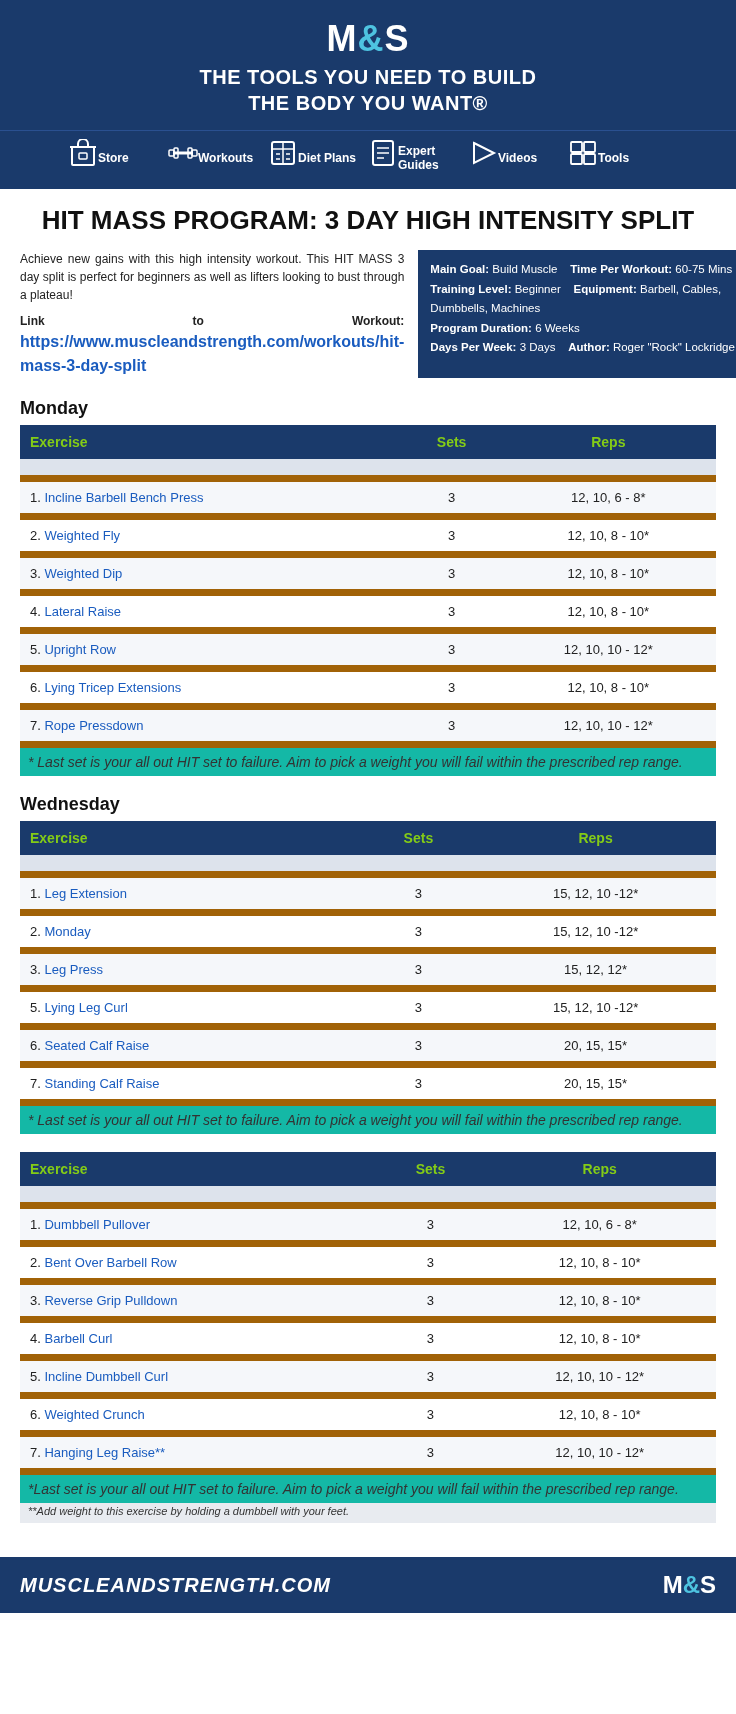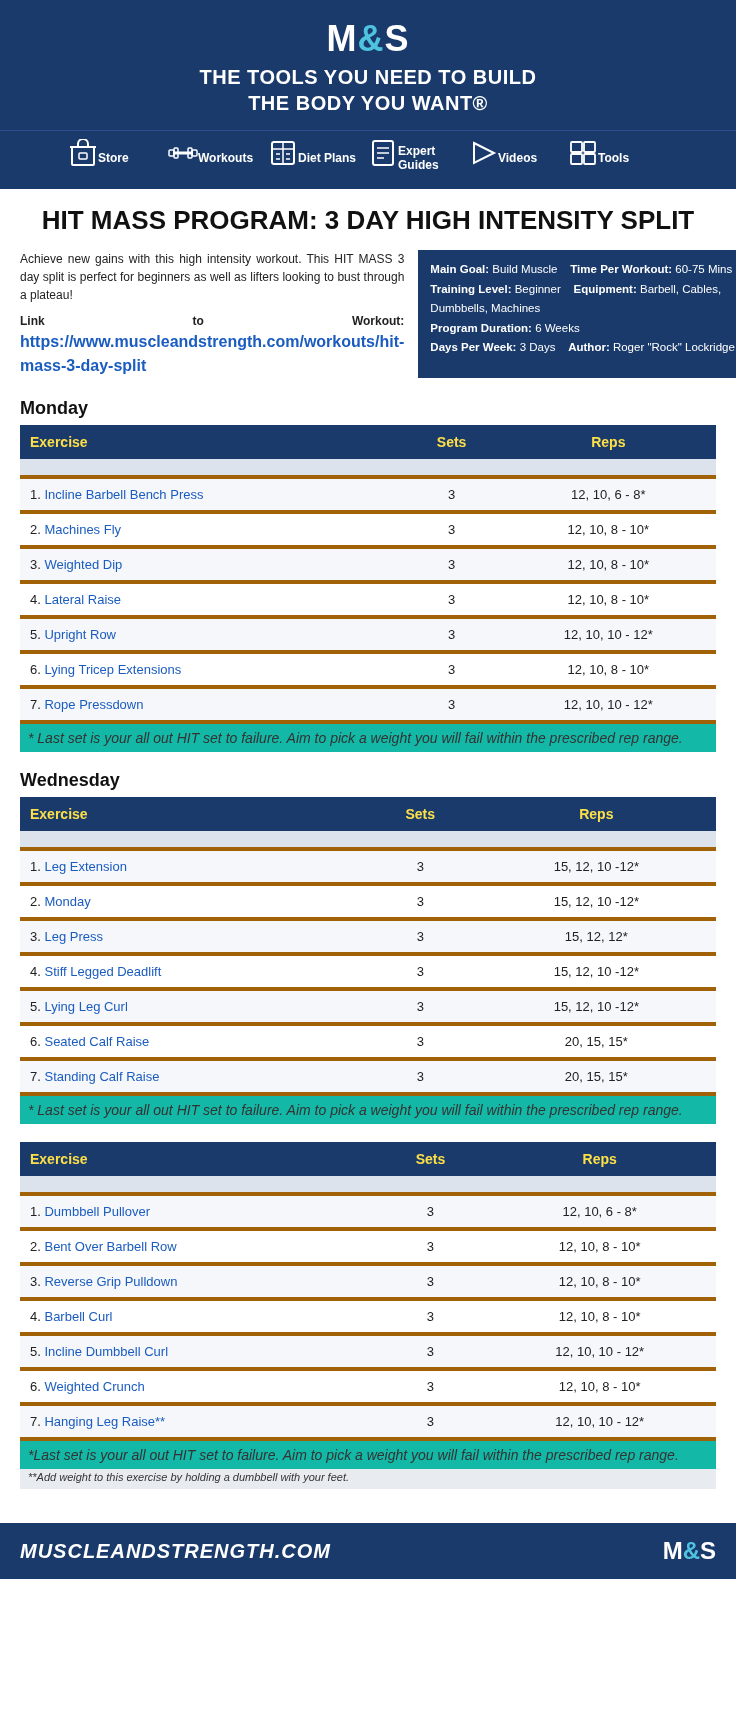--- a/index.html
+++ b/index.html
@@ -126,42 +126,42 @@
     }
 
     
     .workout-table {
       width: 100%;
       border-collapse: collapse;
       font-size: 13px;
     }
     .workout-table thead tr {
       background: #1a3a6b;
-      color: #fde047;
+      color: #84cc16;
     }
     .workout-table thead th {
       padding: 9px 10px;
       font-weight: 700;
       font-size: 14px;
     }
     .workout-table thead th:first-child {
       text-align: left;
     }
     .workout-table thead th:not(:first-child) {
       text-align: center;
     }
 
     
     .blank-row td {
       background: #dde3ec;
       height: 16px;
     }
 
     .workout-table tbody tr {
-      border-bottom: 4px solid #a16207;
+      border-bottom: 7px solid #a16207;
     }
     .workout-table tbody tr:nth-child(odd):not(.blank-row) {
       background: #fff;
     }
     .workout-table tbody tr:nth-child(even):not(.blank-row) {
       background: #f5f7fa;
     }
     .workout-table tbody td {
       padding: 8px 10px;
       color: #222;
@@ -346,21 +346,21 @@
       <tbody>
         <tr class="blank-row">
           <td colspan="3"></td>
         </tr>
         <tr>
           <td><span>1. </span><a href="#">Incline Barbell Bench Press</a></td>
           <td>3</td>
           <td>12, 10, 6 - 8*</td>
         </tr>
         <tr>
-          <td><span>2. </span><a href="#">Machines Fly</a></td>
+          <td><span>2. </span><a href="#">Weighted Fly</a></td>
           <td>3</td>
           <td>12, 10, 8 - 10*</td>
         </tr>
         <tr>
           <td><span>3. </span><a href="#">Weighted Dip</a></td>
           <td>3</td>
           <td>12, 10, 8 - 10*</td>
         </tr>
         <tr>
           <td><span>4. </span><a href="#">Lateral Raise</a></td>
@@ -410,25 +410,20 @@
           <td><span>2. </span><a href="#">Monday</a></td>
           <td>3</td>
           <td>15, 12, 10 -12*</td>
         </tr>
         <tr>
           <td><span>3. </span><a href="#">Leg Press</a></td>
           <td>3</td>
           <td>15, 12, 12*</td>
         </tr>
         <tr>
-          <td><span>4. </span><a href="#">Stiff Legged Deadlift</a></td>
-          <td>3</td>
-          <td>15, 12, 10 -12*</td>
-        </tr>
-        <tr>
           <td><span>5. </span><a href="#">Lying Leg Curl</a></td>
           <td>3</td>
           <td>15, 12, 10 -12*</td>
         </tr>
         <tr>
           <td><span>6. </span><a href="#">Seated Calf Raise</a></td>
           <td>3</td>
           <td>20, 15, 15*</td>
         </tr>
         <tr>

